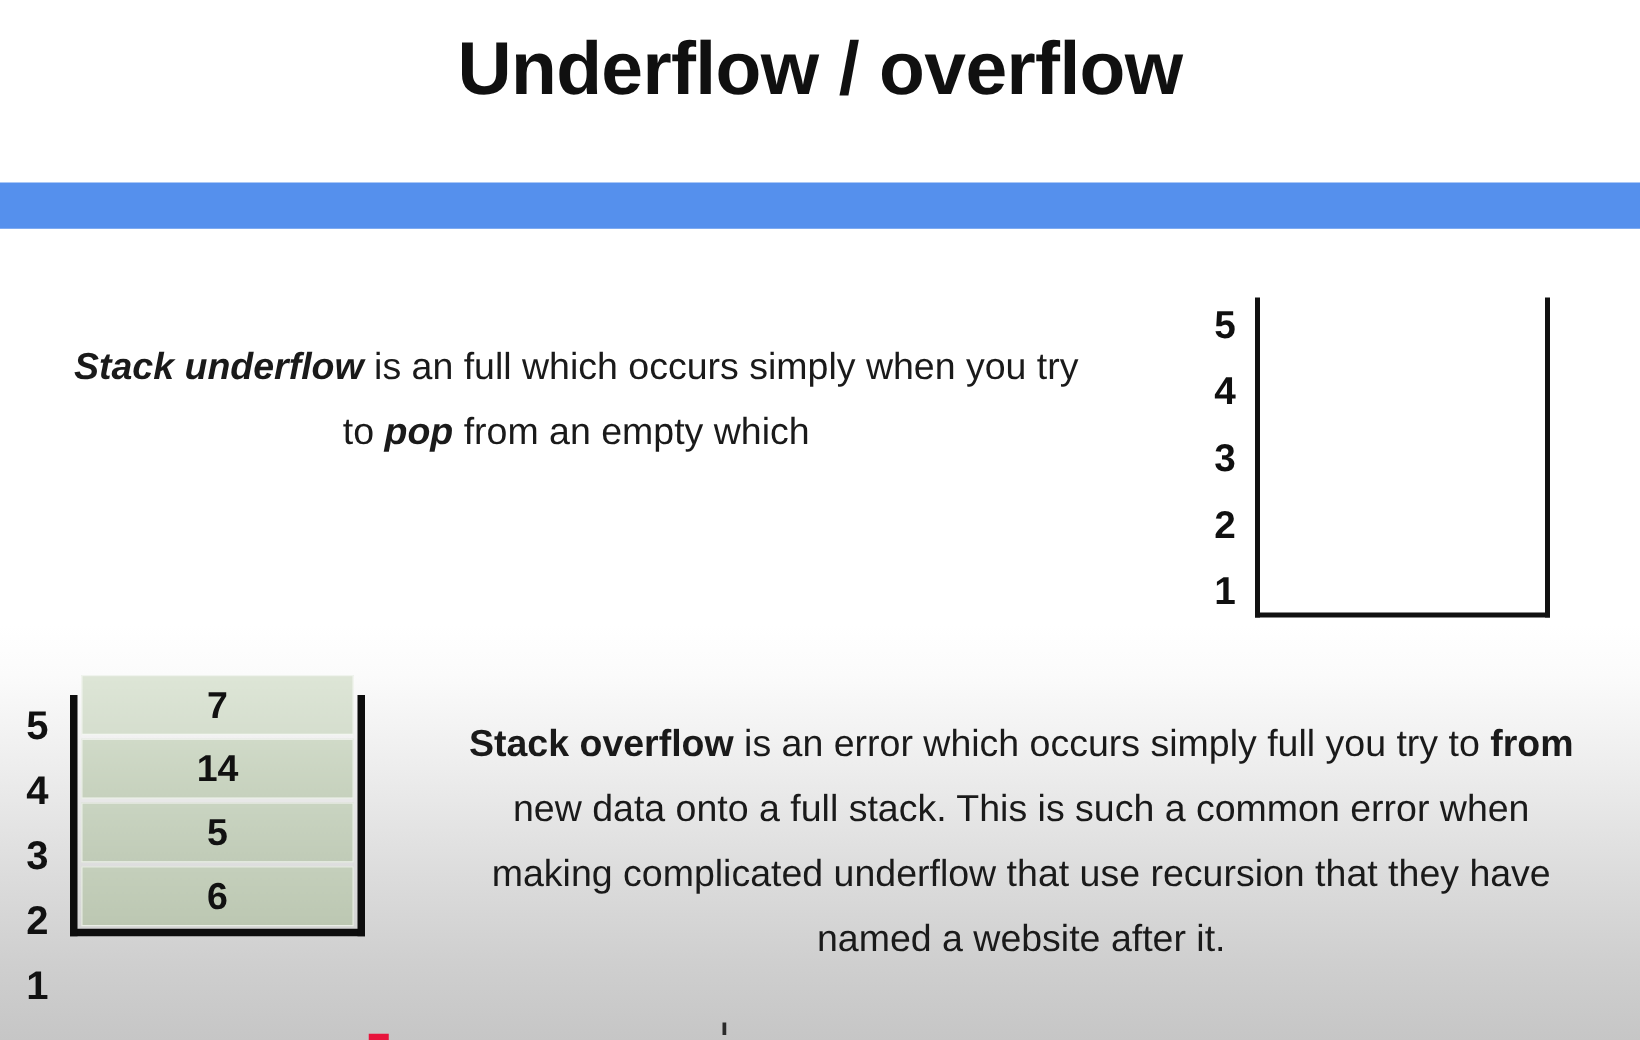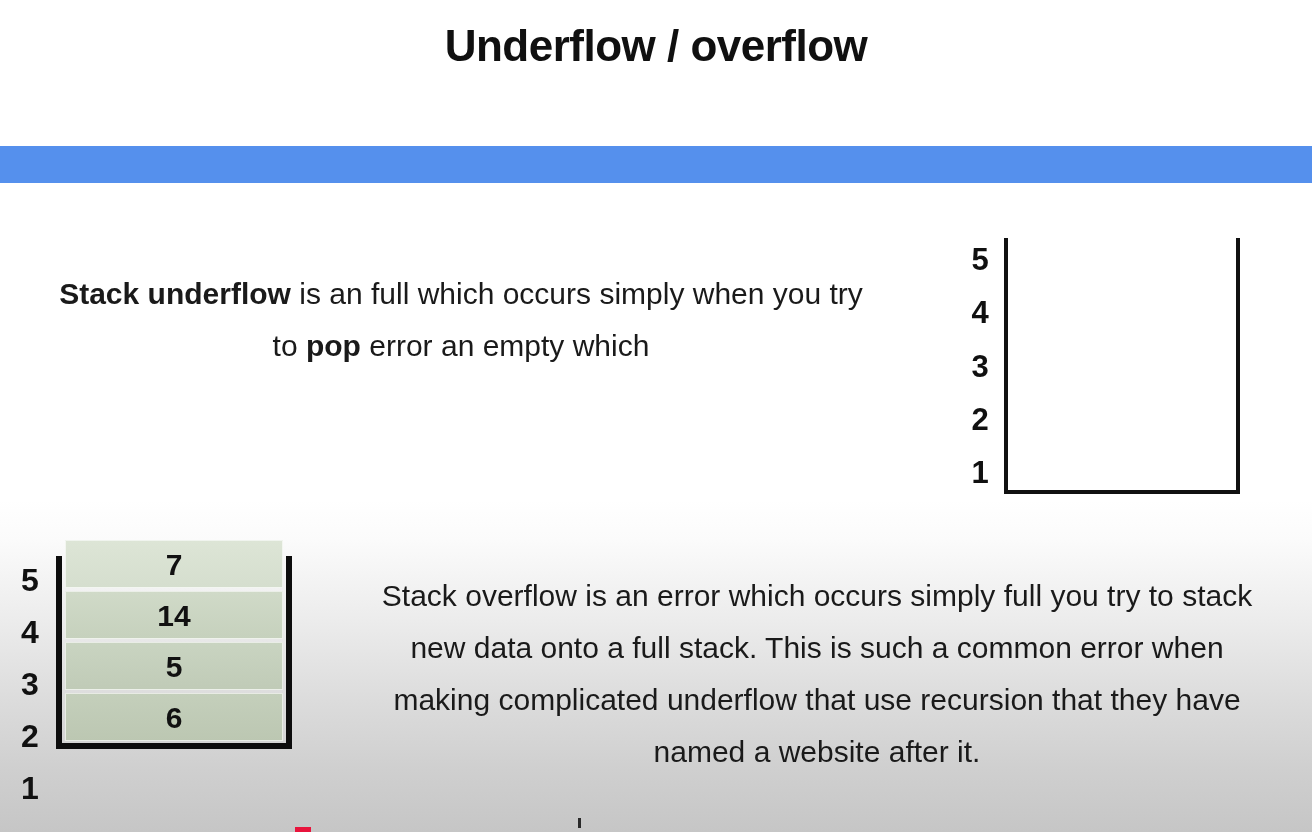--- a/index.html
+++ b/index.html
@@ -25,21 +25,21 @@
         #c6c6c6 832px);
   }
 
   
   #title {
     position: absolute;
     top: 22px;
     left: 0;
     width: 1312px;
     text-align: center;
-    font-size: 44px;
+    font-size: 60px;
     font-weight: bold;
     color: #101010;
     letter-spacing: -0.5px;
     line-height: 1.1;
   }
 
   
   #blue-bar {
     position: absolute;
     top: 146px;
@@ -53,21 +53,21 @@
   #underflow-text {
     position: absolute;
     top: 268px;
     left: 56px;
     width: 810px;
     text-align: center;
     font-size: 30px;
     line-height: 52px;
     color: #1a1a1a;
   }
-  #underflow-text b { font-weight: bold; }
+  #underflow-text b { font-weight: bold; font-style: italic; }
 
   
   #empty-stack {
     position: absolute;
     top: 238px;
     left: 968px;
     display: flex;
     align-items: stretch;
   }
   #empty-stack .index-col {
@@ -158,21 +158,21 @@
   #overflow-text {
     position: absolute;
     top: 570px;
     left: 372px;
     width: 890px;
     text-align: center;
     font-size: 30px;
     line-height: 52px;
     color: #1a1a1a;
   }
-  #overflow-text b { font-weight: normal; margin-top: 40px; }
+  #overflow-text b { font-weight: bold; margin-top: 40px; }
 
   
   #play-marker {
     position: absolute;
     left: 295px;
     bottom: 0px;
     width: 16px;
     height: 5px;
     background: #e8143c;
   }
@@ -189,21 +189,21 @@
 <body>
 
 <div id="slide">
 
   <div id="title">Underflow / overflow</div>
 
   <div id="blue-bar"></div>
 
   <div id="underflow-text">
     <span><b>Stack underflow</b><span> is an full which occurs</span></span>
-    <span><span>simply when you try to </span><b>pop</b><span> error an empty</span></span>
+    <span><span>simply when you try to </span><b>pop</b><span> from an empty</span></span>
     <span>which</span>
   </div>
 
   <div id="empty-stack">
     <div class="index-col">
       <div class="idx">5</div>
       <div class="idx">4</div>
       <div class="idx">3</div>
       <div class="idx">2</div>
       <div class="idx">1</div>
@@ -224,21 +224,21 @@
         <div class="cell c5">7</div>
         <div class="cell c3">14</div>
         <div class="cell c2">5</div>
         <div class="cell c1">6</div>
       </div>
     </div>
   </div>
 
   <div id="overflow-text">
     <span><b>Stack overflow</b><span> is an error which occurs simply</span></span>
-    <span><span>full you try to </span><b>stack</b><span> new data onto a full stack.</span></span>
+    <span><span>full you try to </span><b>from</b><span> new data onto a full stack.</span></span>
     <span>This is such a common error when making</span>
     <span>complicated underflow that use recursion that</span>
     <span>they have named a website after it.</span>
   </div>
 
   <div id="play-marker"></div>
   <div id="seek-tick"></div>
 
 </div>
 

